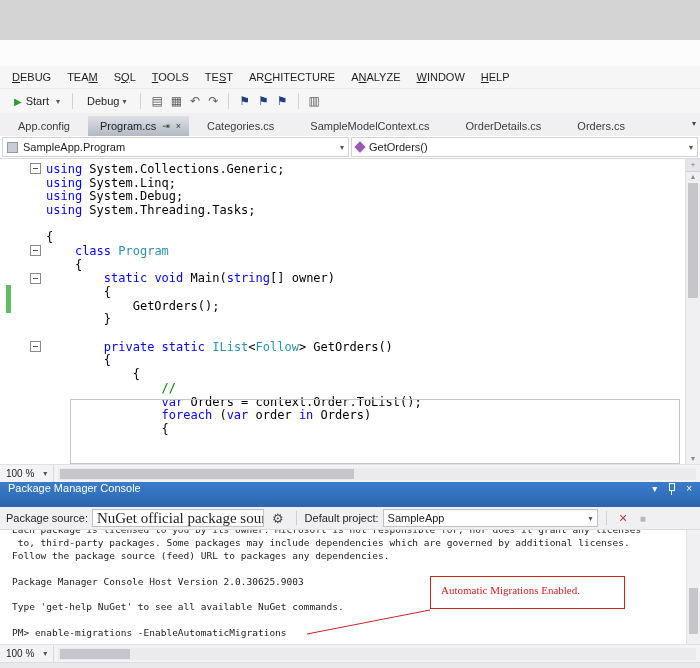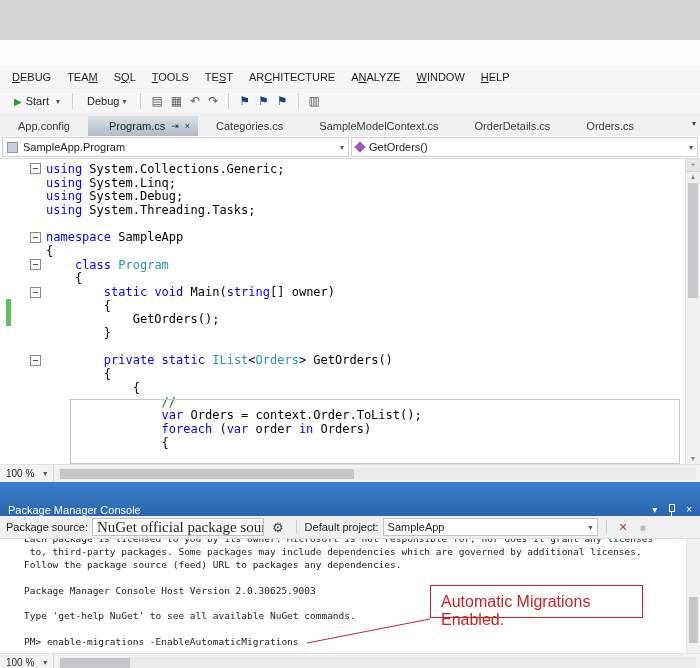--- a/index.html
+++ b/index.html
@@ -19,21 +19,21 @@
   .tb-start{display:flex;align-items:center;gap:4px;font-size:11px;padding:2px 6px;}
   .play{color:#2f9e2f;font-size:10px;}
   .dd{font-size:8px;color:#555;margin-left:3px;}
   .tb-combo{display:flex;align-items:center;font-size:11px;padding:2px 8px;}
   .tsep{width:1px;height:16px;background:#d2d2d6;margin:0 6px;}
   .tico{font-size:12px;color:#5a5f66;padding:0 4px;}
 
   
   .tabbar{height:23px;display:flex;align-items:flex-end;background:#f0f0f2;font-size:11px;position:relative;}
   .tab{padding:4px 18px;color:#3b3b3b;display:flex;align-items:center;gap:6px;}
-  .tab.active{background:linear-gradient(#dde1e6,#b2b9c3);color:#1e1e1e;padding:4px 8px 4px 21px;}
+  .tab.active{background:linear-gradient(#dde1e6,#b2b9c3);color:#1e1e1e;padding:4px 8px 4px 12px;}
   .tabico{font-size:9px;color:#333;}
   .tab-overflow{position:absolute;right:4px;top:6px;font-size:8px;color:#444;}
 
   
   .navbar{height:20px;display:flex;gap:2px;background:#fff;border-bottom:1px solid #d8d8dc;padding:1px 2px;}
   .nav-combo{flex:1;display:flex;align-items:center;border:1px solid #cfcfd4;background:#fff;font-size:11px;padding:0 4px;gap:5px;}
   .nav-combo .arrow{margin-left:auto;font-size:8px;color:#555;}
   .cls-ic{width:9px;height:9px;background:#c7cdd6;border:1px solid #8d99a8;}
   .mth-ic{width:8px;height:8px;background:#9b59b6;transform:rotate(45deg);}
 
@@ -54,44 +54,44 @@
   .ed-thumb{top:24px;height:115px;}
   .vs-down{position:absolute;bottom:0;left:0;right:0;}
 
   
   .edstatus{height:17px;display:flex;align-items:center;background:#f3f3f5;border-top:1px solid #e0e0e2;font-size:10px;}
   .zoom-combo{display:flex;align-items:center;gap:6px;padding:0 6px;border-right:1px solid #d8d8dc;height:100%;}
   .hscroll{flex:1;height:12px;margin:0 4px;background:#ebebee;position:relative;}
   .h-thumb{position:absolute;top:1px;bottom:1px;background:#c5c6cc;}
 
   
-  .pmc-title{height:34px;background:linear-gradient(#3a7ccb,#2a66ad);color:#fff;display:flex;align-items:flex-end;font-size:11px;padding:0 8px;}
+  .pmc-title{height:25px;background:linear-gradient(#3a7ccb,#2a66ad);color:#fff;display:flex;align-items:flex-start;font-size:11px;padding:0 8px;}
   .pmc-title .ticons{margin-left:auto;display:flex;align-items:center;gap:10px;}
   .pmc-title .tic{font-size:10px;color:#fff;}
   .pin{width:9px;height:13px;position:relative;display:inline-block;}
   .pin::before{content:"";position:absolute;left:2px;top:1px;width:4px;height:6px;border:1px solid #fff;}
   .pin::after{content:"";position:absolute;left:4px;top:9px;width:1px;height:4px;background:#fff;}
 
   .pmc-toolbar{height:22px;display:flex;align-items:center;background:#f0f0f2;border-bottom:1px solid #dddde1;font-size:11px;padding-left:6px;gap:4px;}
   .pmc-combo{display:flex;align-items:center;border:1px solid #c0c0c6;background:#fff;height:16px;padding:0 4px;gap:4px;overflow:hidden;white-space:nowrap;}
   .pmc-combo .arrow{font-size:8px;color:#555;margin-left:auto;}
   .c1{width:162px;} .c2{width:205px;}
   .gear{font-size:13px;color:#4a4a4a;padding:0 4px;}
   .pmcsep{width:1px;height:14px;background:#d0d0d4;margin:0 4px;}
   .clear-ic{color:#b04436;font-size:11px;padding:0 4px;}
   .stop-ic{color:#b8b8bc;font-size:10px;padding:0 4px;}
 
   .pmc-body{position:relative;height:114px;background:#fff;overflow:hidden;
     font-family:"DejaVu Sans Mono","Liberation Mono",monospace;font-size:9.5px;color:#1a1a1a;}
-  .pmc-lines{margin-top:-6px;padding-left:24px;}
+  .pmc-lines{margin-top:-6px;padding-left:12px;}
   .cline{height:12.9px;white-space:pre;}
   .pmc-vscroll{position:absolute;right:0;top:0;bottom:0;width:13px;background:#f0f0f2;border-left:1px solid #e2e2e6;}
   .pmc-thumb{top:58px;height:46px;}
-  .annot-box{position:absolute;left:430px;top:46px;width:213px;height:33px;border:1px solid #cc2222;
-    font-family:Liberation Sans, sans-serif;font-size:16px;color:#cc2222;padding:7px 0 0 10px;box-sizing:border-box;background:rgba(255,255,255,0.0);}
+  .annot-box{position:absolute;left:430px;top:46px;width:195px;height:33px;border:1px solid #cc2222;
+    font-family:Liberation Serif, serif;font-size:11px;color:#cc2222;padding:7px 0 0 10px;box-sizing:border-box;background:rgba(255,255,255,0.0);}
   .annot-svg{position:absolute;inset:0;width:100%;height:100%;pointer-events:none;}
 
   .pmc-status{height:17px;display:flex;align-items:center;background:#f3f3f5;border-top:1px solid #e2e2e4;font-size:10px;}
   .pmc-hthumb{left:2px;width:70px;}
 
   .gap{height:12px;background:#e9e9eb;border-top:1px solid #dcdcde;}
 
   
   .taskbar{height:45px;display:flex;align-items:center;gap:16px;padding-left:14px;
     background:linear-gradient(180deg,#dcebf7 0%,#bcd5e9 40%,#9fc0da 50%,#aec9e0 100%);border-top:1px solid #7fa2c0;}
@@ -204,24 +204,20 @@
         <div class="eline">
           <span class="ecode"><span class="tk-k">using</span><span class="tk-p"> System.Debug;</span></span>
         </div>
         <div class="eline">
           <span class="ecode"><span class="tk-k">using</span><span class="tk-p"> System.Threading.Tasks;</span></span>
         </div>
         <div class="eline">
           <span class="ecode"></span>
         </div>
         <div class="eline">
-          <span class="fold"></span>
-          <span class="ecode"><span class="tk-k">namespace</span><span class="tk-p"> SampleApp</span></span>
-        </div>
-        <div class="eline">
           <span class="ecode"><span class="tk-p">{</span></span>
         </div>
         <div class="eline">
           <span class="fold"></span>
           <span class="ecode"><span class="tk-p">    </span><span class="tk-k">class</span><span class="tk-p"> </span><span class="tk-t">Program</span></span>
         </div>
         <div class="eline">
           <span class="ecode"><span class="tk-p">    {</span></span>
         </div>
         <div class="eline">
@@ -237,21 +233,21 @@
           <span class="ecode"><span class="tk-p">            GetOrders();</span></span>
         </div>
         <div class="eline">
           <span class="ecode"><span class="tk-p">        }</span></span>
         </div>
         <div class="eline">
           <span class="ecode"></span>
         </div>
         <div class="eline">
           <span class="fold"></span>
-          <span class="ecode"><span class="tk-p">        </span><span class="tk-k">private</span><span class="tk-p"> </span><span class="tk-k">static</span><span class="tk-p"> </span><span class="tk-t">IList</span><span class="tk-p">&lt;</span><span class="tk-t">Orders</span><span class="tk-p">&gt; GetOrders()</span></span>
+          <span class="ecode"><span class="tk-p">        </span><span class="tk-k">private</span><span class="tk-p"> </span><span class="tk-k">static</span><span class="tk-p"> </span><span class="tk-t">IList</span><span class="tk-p">&lt;</span><span class="tk-t">Follow</span><span class="tk-p">&gt; GetOrders()</span></span>
         </div>
         <div class="eline">
           <span class="ecode"><span class="tk-p">        {</span></span>
         </div>
         <div class="eline">
           <span class="ecode"><span class="tk-p">            {</span></span>
         </div>
         <div class="eline">
           <span class="ecode"><span class="tk-p">                </span><span class="tk-c">//</span></span>
         </div>

